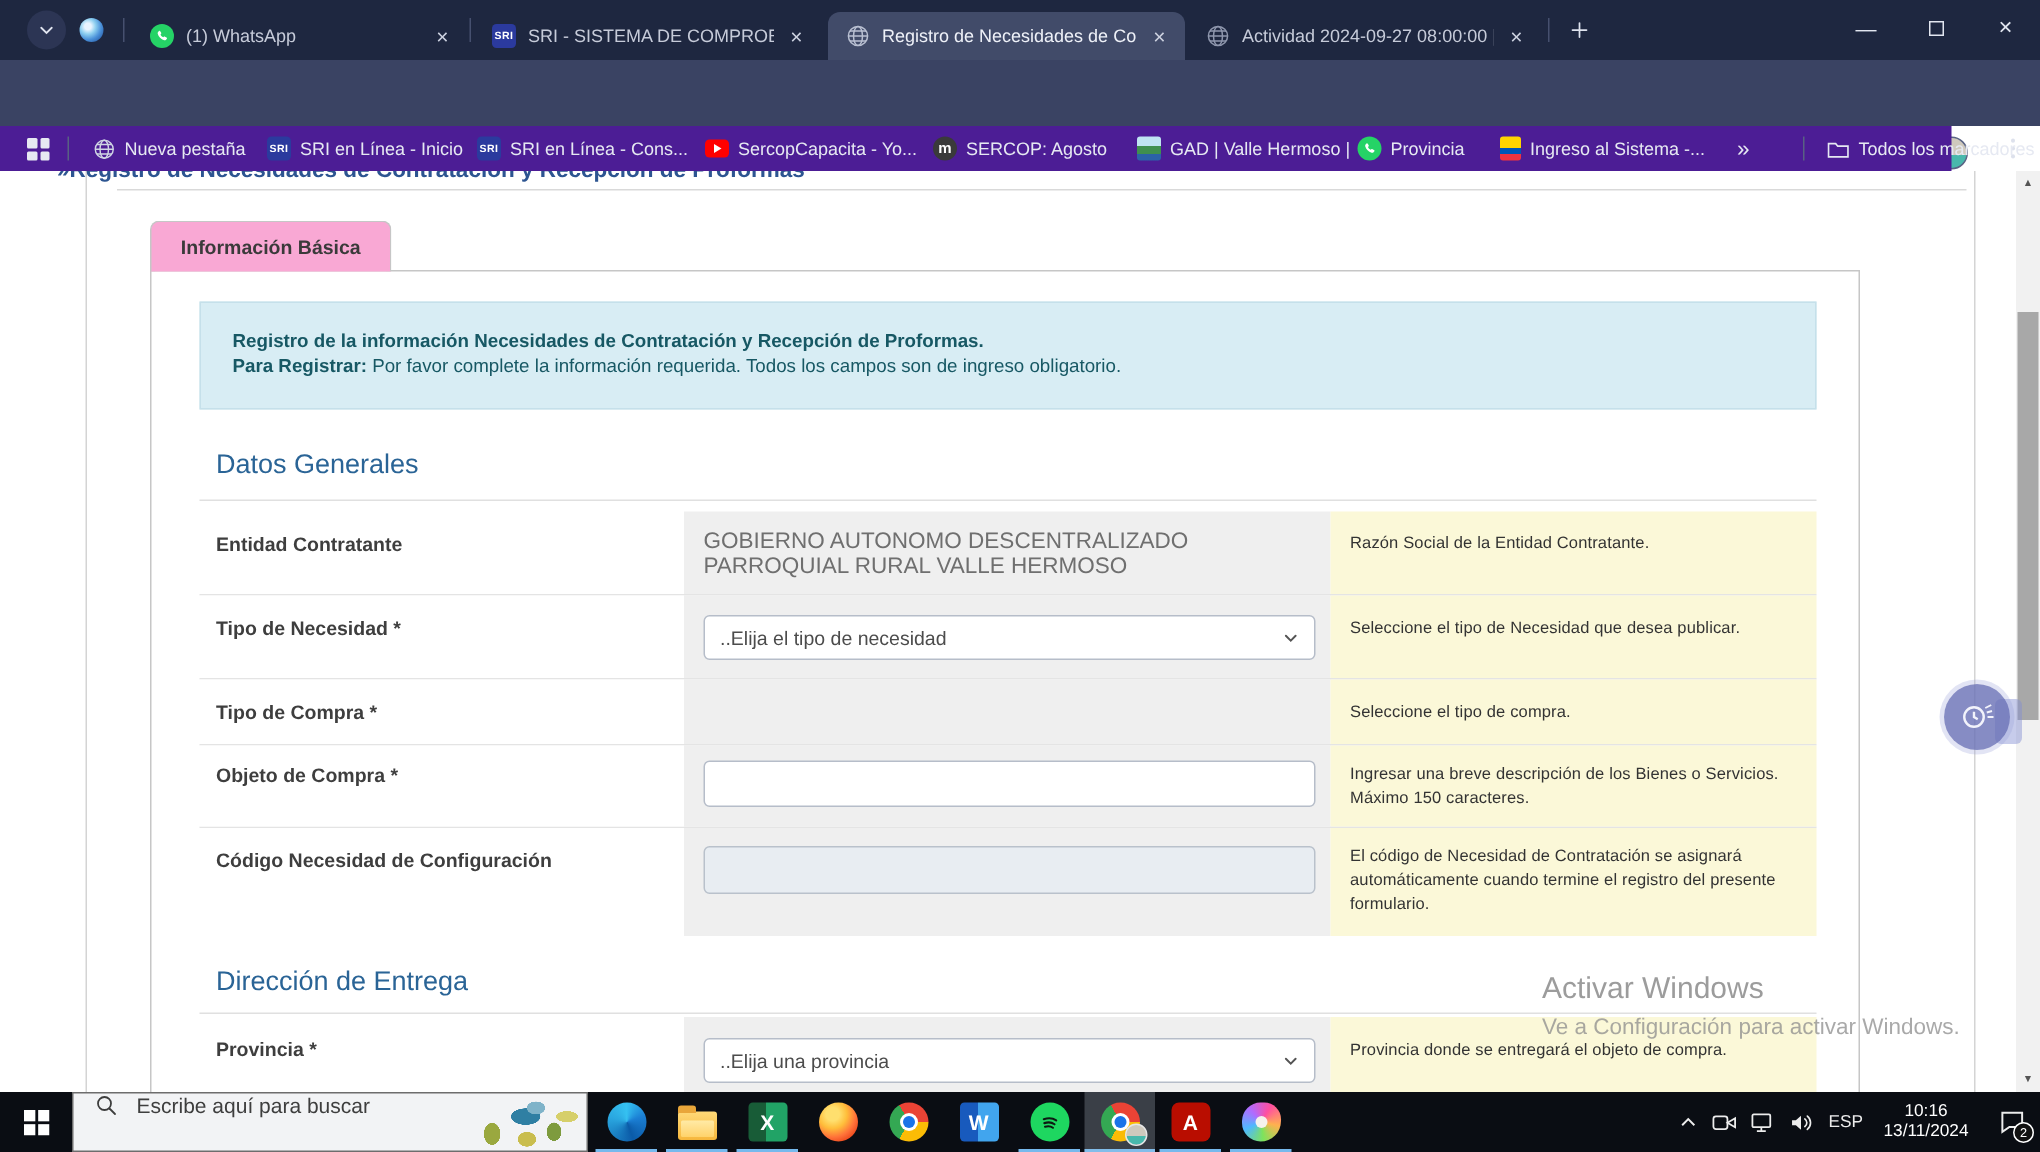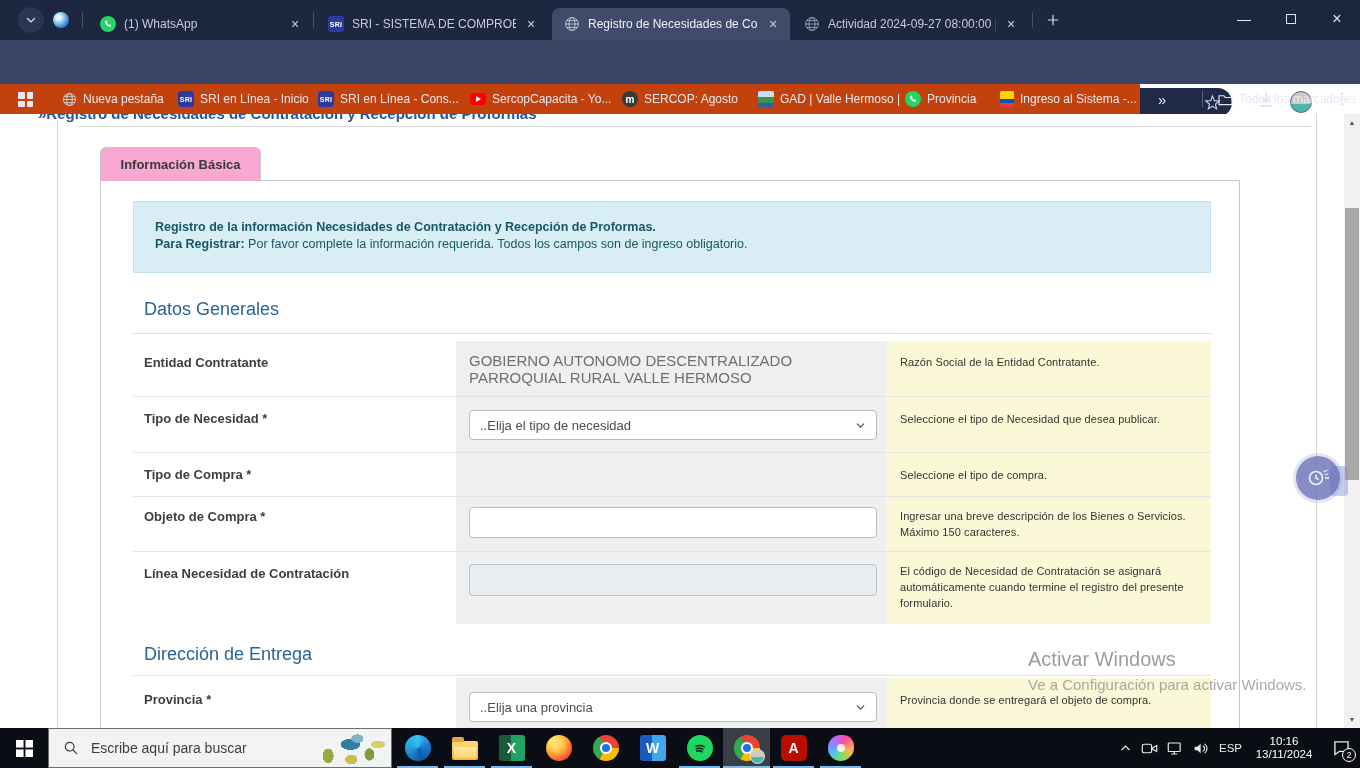--- a/index.html
+++ b/index.html
@@ -30,21 +30,21 @@
   #pill{position:absolute;left:118px;top:48px;width:1114px;height:29px;background:#202a46;border-radius:15px;display:flex;align-items:center;font-size:13px;color:#e8ebf4}
   #pill .tune{margin:0 10px 0 13px;color:#c7cddd}
   #pill .host{color:#e9ecf5}
   #pill .path{color:#98a1b8}
   #pill .grow{flex:1}
   #pill .star{margin-right:11px;color:#c9cede}
   .tbicon{position:absolute;top:50px;color:#dde1ec}
   .avatar{position:absolute;left:1290px;top:51px;width:22px;height:22px;border-radius:50%;background:linear-gradient(180deg,#cfc9bd 58%,#49b8ac 58%);border:1px solid #5a6485}
 
   
-  #bmbar{position:absolute;left:0;top:84px;width:1140px;height:30px;background:#c2410c}
+  #bmbar{position:absolute;left:0;top:84px;width:1301px;height:30px;background:#4c1d95}
   .grid4{position:absolute;left:18px;top:8px;width:15px;height:15px;display:grid;grid-template-columns:1fr 1fr;grid-template-rows:1fr 1fr;gap:2px}
   .grid4 i{background:#e6e9f2;border-radius:1px}
   .bm{position:absolute;top:0;height:30px;display:flex;align-items:center;gap:6px;color:#e6e9f2;font-size:12px;white-space:nowrap}
   .bmsep{position:absolute;top:7px;width:1px;height:16px;background:#586183}
   .fav-yt{width:16px;height:12px;border-radius:3px;background:#f00;position:relative}
   .fav-yt::after{content:'';position:absolute;left:6px;top:3px;border-left:5px solid #fff;border-top:3px solid transparent;border-bottom:3px solid transparent}
   .fav-mdl{width:16px;height:16px;border-radius:50%;background:#3a3a3a;color:#fff;font-size:10px;font-weight:bold;display:flex;align-items:center;justify-content:center}
   .fav-gad{width:16px;height:16px;border-radius:2px;background:linear-gradient(180deg,#bfe3f2 0 40%,#3f8f4f 40% 75%,#2b62a8 75%)}
   .fav-ec{width:14px;height:16px;border-radius:2px;background:linear-gradient(180deg,#ffd500 0 50%,#0057b8 50% 75%,#ef3340 75%)}
   .chev2{color:#e6e9f2;font-size:15px}
@@ -78,21 +78,21 @@
   #wm2{position:absolute;left:1028px;top:562px;font-size:15px;color:rgba(140,140,140,.75);z-index:40;pointer-events:none;white-space:nowrap}
   #widget-tab{position:absolute;left:1330px;top:352px;width:18px;height:30px;background:rgba(130,142,210,.45);border-radius:4px;z-index:44}
   #widget{position:absolute;left:1296px;top:342px;width:44px;height:44px;border-radius:50%;background:rgba(104,111,181,.8);box-shadow:0 0 0 3px rgba(150,158,215,.28);display:flex;align-items:center;justify-content:center;z-index:45}
   #sbar{position:absolute;right:0;top:0;width:16px;height:614px;background:#f1f1f1;z-index:30}
   .sarrow{position:absolute;left:0;width:16px;height:17px;display:flex;align-items:center;justify-content:center;font-size:7px;color:#555}
   .sthumb{position:absolute;left:1px;top:94px;width:14px;height:272px;background:#a8a8a8}
 
   
   #taskbar{position:absolute;left:0;top:728px;width:1360px;height:40px;background:#0a0d13}
   #startbtn{position:absolute;left:0;top:0;width:48px;height:40px;display:flex;align-items:center;justify-content:center}
-  #searchbox{position:absolute;left:48px;top:0;width:344px;height:40px;background:#f2f3f5;border:1px solid #6d6d6d;display:flex;align-items:center;color:#3e3e3e;font-size:14px}
+  #searchbox{position:absolute;left:48px;top:0;width:344px;height:40px;background:#f2f3f5;border:1px solid #6d6d6d;display:flex;align-items:flex-start;color:#3e3e3e;font-size:14px}
   #searchbox .mag{margin:0 12px 0 14px}
   #searchbox .art{position:absolute;right:1px;top:1px;width:86px;height:36px;background:
     radial-gradient(ellipse 10px 7px at 62% 24%,#7fb3c9 0 60%,transparent 62%),
     radial-gradient(ellipse 16px 9px at 54% 40%,#2f7fa3 0 60%,transparent 62%),
     radial-gradient(ellipse 9px 12px at 28% 72%,#9aa83f 0 60%,transparent 62%),
     radial-gradient(ellipse 10px 8px at 55% 82%,#c9bd4e 0 60%,transparent 62%),
     radial-gradient(ellipse 8px 10px at 76% 68%,#7e9b3e 0 60%,transparent 62%),
     radial-gradient(ellipse 12px 6px at 86% 40%,#d6cf6a 0 60%,transparent 62%)}
   #slots{position:absolute;left:394px;top:0;display:flex;height:40px}
   .slot{width:47px;height:40px;display:flex;align-items:center;justify-content:center;position:relative}
@@ -364,21 +364,21 @@
             </div>
           <div class="c3">
             <div class="fhelp">
               <span>Ingresar una breve descripción de los Bienes o Servicios.</span><br>
               <b>Máximo 150 caracteres.</b>
             </div>
           </div>
         </div>
         <div class="frow" style="height:73px">
           <div class="c1">
-              <span class="flabel">Línea Necesidad de Contratación</span>
+              <span class="flabel">Código Necesidad de Configuración</span>
             </div>
           <div class="c2">
               <div class="dis"></div>
             </div>
           <div class="c3">
               <div class="fhelp">El código de Necesidad de Contratación se asignará automáticamente cuando termine el registro del presente formulario.</div>
             </div>
         </div>
       </div>
 

